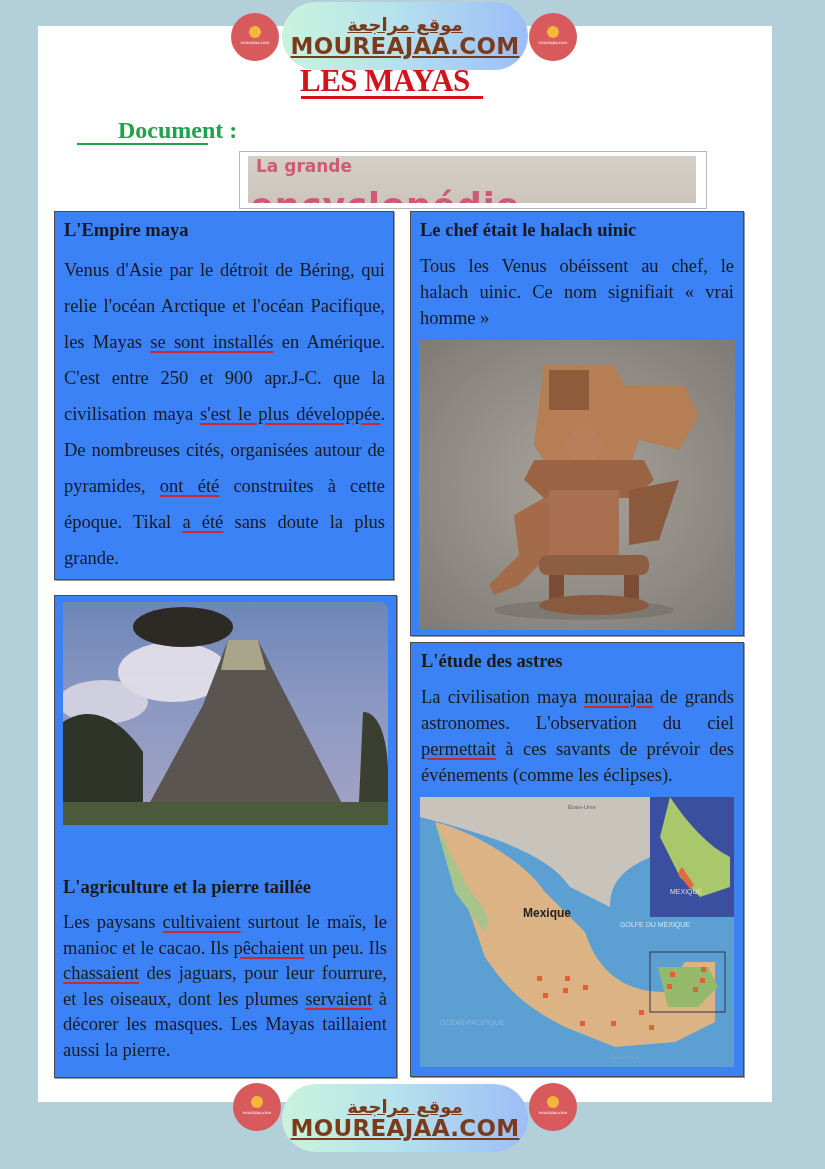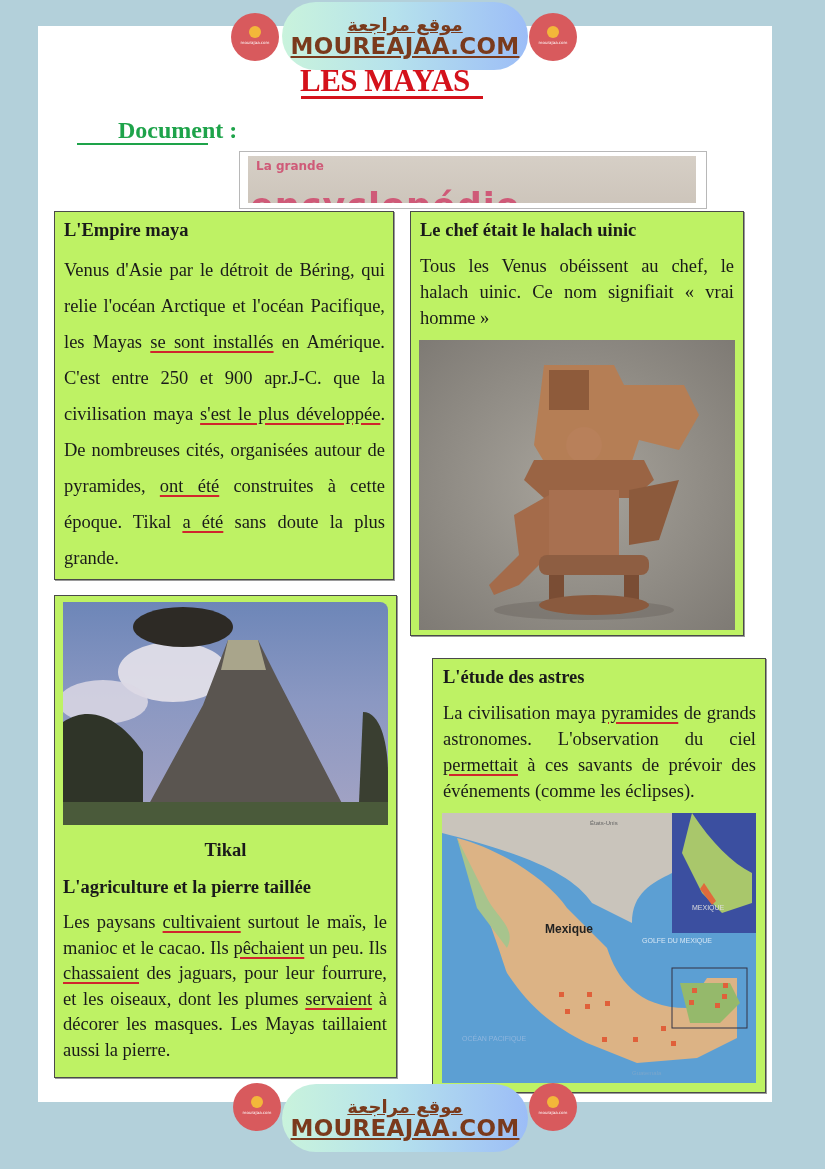--- a/index.html
+++ b/index.html
@@ -60,28 +60,28 @@
     position:absolute; left:239px; top:151px; width:466px; height:56px;
     border:1px solid #b8b8b8; background:#fff;
   }
   .encyclo {
     position:absolute; left:8px; top:4px; width:448px; height:47px;
     background:linear-gradient(180deg,#d6cfc6,#cdc5bb);
     overflow:hidden;
   }
   .encyclo .l1 {
     position:absolute; left:8px; top:1px;
-    font-family:"DejaVu Sans", sans-serif; font-weight:bold; font-size:12px; color:#cf5a78; line-height:18px;
+    font-family:"DejaVu Sans", sans-serif; font-weight:bold; font-size:17px; color:#cf5a78; line-height:18px;
   }
   .encyclo .l2 {
     position:absolute; left:2px; top:12px;
     font-family:"DejaVu Sans", sans-serif; font-weight:bold; font-size:35px; color:#cf5a78; line-height:36px; letter-spacing:1px;margin-top:20px;
   }
   .box {
-    position:absolute; border:1px solid #4a4a4a; background:#bef264;
+    position:absolute; border:1px solid #4a4a4a; background:#3b82f6;
     box-shadow:1px 1px 0 #9a9a9a;
   }
   .box h3 {
     margin:0; font-family:"Liberation Serif", serif; font-weight:bold; font-size:18.5px; line-height:22px;
   }
   .box p {
     margin:0; font-family:"Liberation Serif", serif; font-size:18.5px; text-align:justify;
   }
   .u { text-decoration:underline; text-decoration-color:#d0262d; text-decoration-thickness:2px; text-underline-offset:3px; }
   .img { position:absolute; overflow:hidden;text-align:center; }
@@ -152,28 +152,27 @@
       <ellipse cx="110" cy="70" rx="55" ry="30" fill="#e6e2ea" opacity="0.9"></ellipse>
       <ellipse cx="40" cy="100" rx="45" ry="22" fill="#dcd8e4" opacity="0.85"></ellipse>
       <ellipse cx="120" cy="25" rx="50" ry="20" fill="#2d2a25"></ellipse>
       <path d="M165 38 h30 l20 40 70 135 H80 l60 -110 z" fill="#5a5550"></path>
       <path d="M165 38 h30 l8 30 h-45 z" fill="#a9a58b"></path>
       <path d="M0 120 c30 -20 60 0 80 30 v73 H0 z" fill="#2f3428"></path>
       <path d="M300 110 c20 0 25 40 25 60 v53 h-30 z" fill="#3a3f31"></path>
       <rect x="0" y="200" width="325" height="23" fill="#4a5a3a"></rect>
     </svg>
   </div>
-  <div class="caption" style="left:0;top:244px;width:341px;">Tikal</div>
   <h3 style="position:absolute;left:8px;top:280px;">L'agriculture et la pierre taillée</h3>
   <p id="p-agri" style="position:absolute;left:8px;top:314px;width:324px;line-height:25.5px;"><span>Les paysans </span><span class="u">cultivaient</span><span> surtout le maïs, le manioc et le cacao. Ils </span><span class="u">pêchaient</span><span> un peu. Ils </span><span class="u">chassaient</span><span> des jaguars, pour leur fourrure, et les oiseaux, dont les plumes </span><span class="u">servaient</span><span> à décorer les masques. Les Mayas taillaient aussi la pierre.</span></p>
 </div>
 
-<div class="box" style="left:432px;top:642px;width:332px;height:433px;margin-top:16px;">
+<div class="box" style="left:410px;top:642px;width:332px;height:433px;">
   <h3 style="position:absolute;left:10px;top:7px;">L'étude des astres</h3>
-  <p id="p-astres" style="position:absolute;left:10px;top:41px;width:313px;line-height:26px;"><span>La civilisation maya </span><span class="u">pyramides</span><span> de grands astronomes. L'observation du ciel </span><span class="u">permettait</span><span> à ces savants de prévoir des événements (comme les éclipses).</span></p>
+  <p id="p-astres" style="position:absolute;left:10px;top:41px;width:313px;line-height:26px;"><span>La civilisation maya </span><span class="u">mourajaa</span><span> de grands astronomes. L'observation du ciel </span><span class="u">permettait</span><span> à ces savants de prévoir des événements (comme les éclipses).</span></p>
   <div class="img" style="left:9px;top:154px;width:314px;height:270px;background:#5b9ad0;">
     <svg width="314" height="270" viewBox="0 0 314 270">
       <rect x="0" y="0" width="314" height="270" fill="#5c9fd3"></rect>
       <path d="M0 0 H230 v60 c-20 10 -40 20 -40 50 L150 90 C130 60 80 40 0 20 z" fill="#c9c4bb"></path>
       <path d="M15 25 c40 10 90 40 110 70 l40 40 c10 30 30 60 80 60 l20 -30 h30 v60 l-40 20 -60 5 -50 -20 c-40 -20 -60 -40 -80 -70 c-10 -30 -20 -60 -50 -135 z" fill="#dcb385"></path>
       <path d="M15 25 l30 60 c10 20 30 30 20 50 l-30 -40 -20 -70 z" fill="#a7c48d"></path>
       <path d="M230 0 H314 V120 H230 z" fill="#3b4fa0"></path>
       <path d="M250 0 c20 30 40 50 60 60 v30 l-30 10 -20 -20 -20 -40 z" fill="#a9c76b"></path>
       <path d="M262 70 l12 18 -4 4 -12 -16z" fill="#e06a3c"></path>
       <rect x="230" y="155" width="75" height="60" fill="none" stroke="#334" stroke-width="1"></rect>

